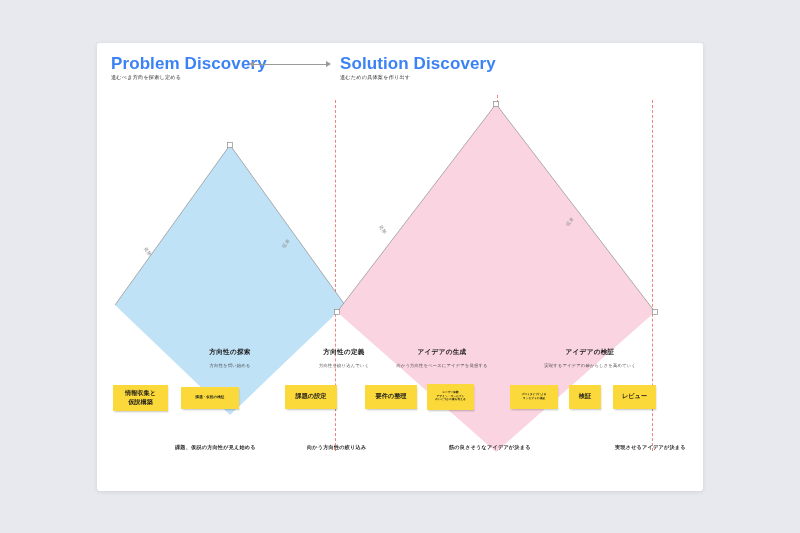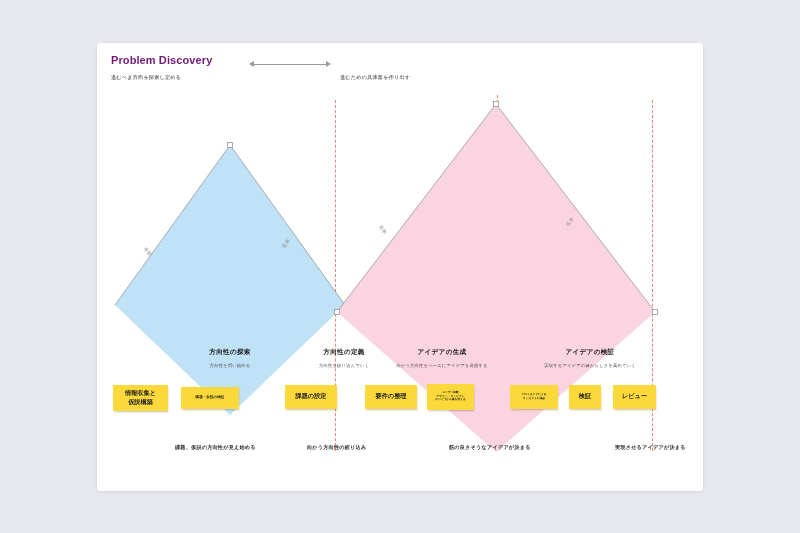--- a/index.html
+++ b/index.html
@@ -30,23 +30,23 @@
 
   
   .header {
     position: absolute;
     top: 0; left: 0;
     width: 100%;
     height: 55px;
   }
   .phase-title {
     position: absolute;
-    font-size: 11px;
+    font-size: 17px;
     font-weight: bold;
-    color: #701a75;
+    color: #3b82f6;
     letter-spacing: 0.1px;
     white-space: nowrap;
   }
   .phase-sub {
     position: absolute;
     font-size: 5.2px;
     color: #333333;
     white-space: nowrap;
     letter-spacing: 0.15px;
   }
@@ -167,20 +167,21 @@
   <div class="header">
     <div class="phase-title" id="title-problem">Problem Discovery</div>
     <div class="phase-sub" id="sub-problem">進むべき方向を探索し定める</div>
 
     <div class="header-connector">
       <div class="hc-arrow hc-left"></div>
       <div class="hc-line"></div>
       <div class="hc-arrow hc-right"></div>
     </div>
 
+    <div class="phase-title" id="title-solution">Solution Discovery</div>
     <div class="phase-sub" id="sub-solution">進むための具体案を作り出す</div>
   </div>
 
   <div id="stage">
 
     <div class="vline red" style="left:238px; top:2px;   height:351px;"></div>
     <div class="vline blue" style="left:133px; top:45px;  height:270px;"></div>
     <div class="vline red" style="left:400px; top:-3px;  height:356px;"></div>
     <div class="vline red" style="left:555px; top:2px;   height:351px;"></div>
 

